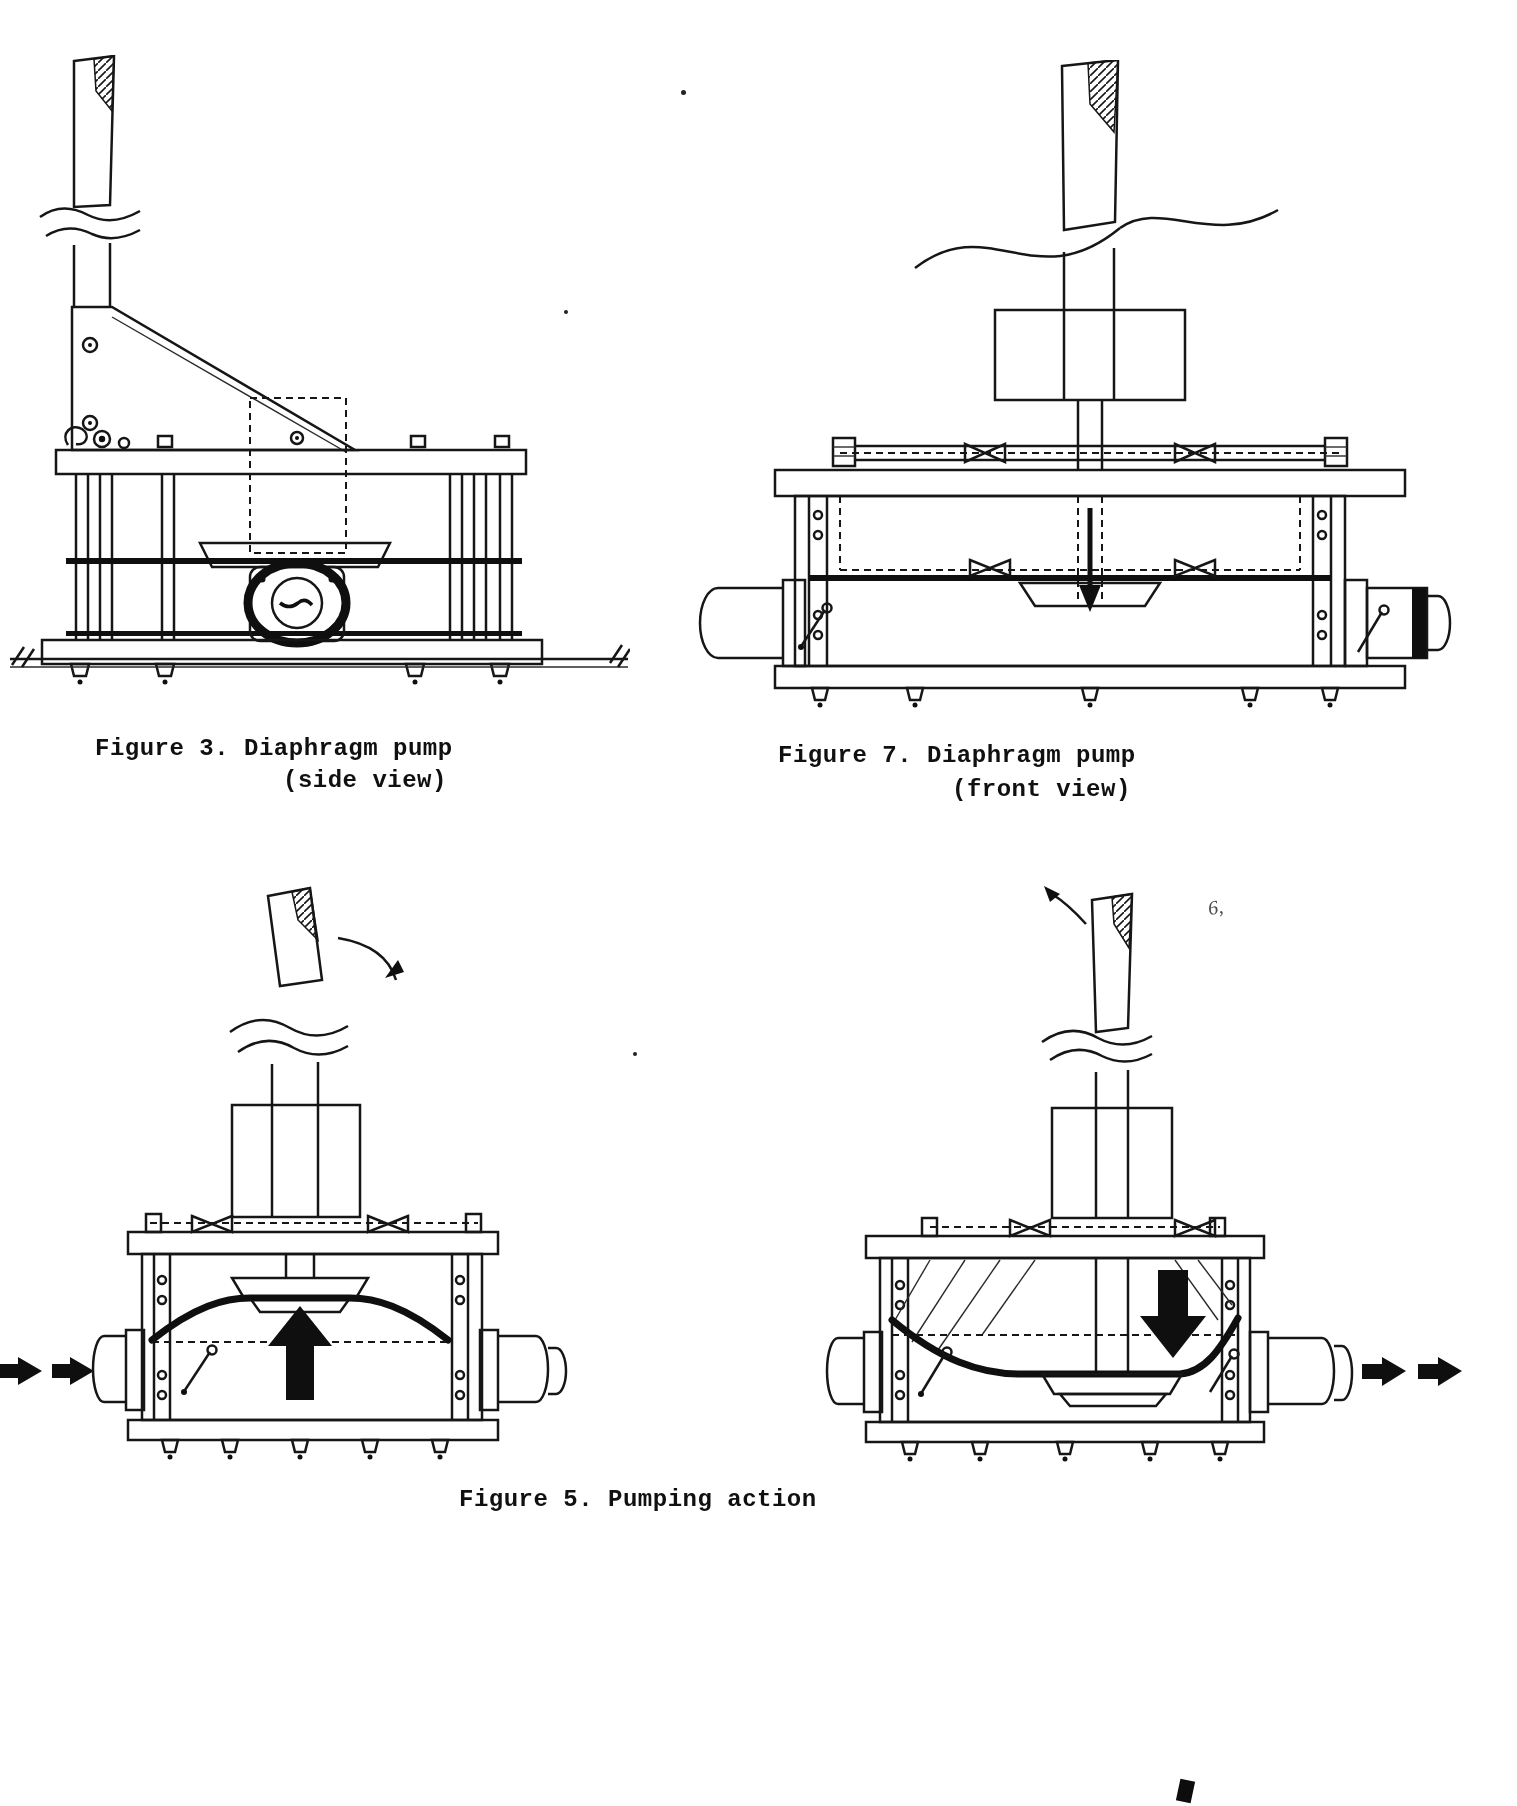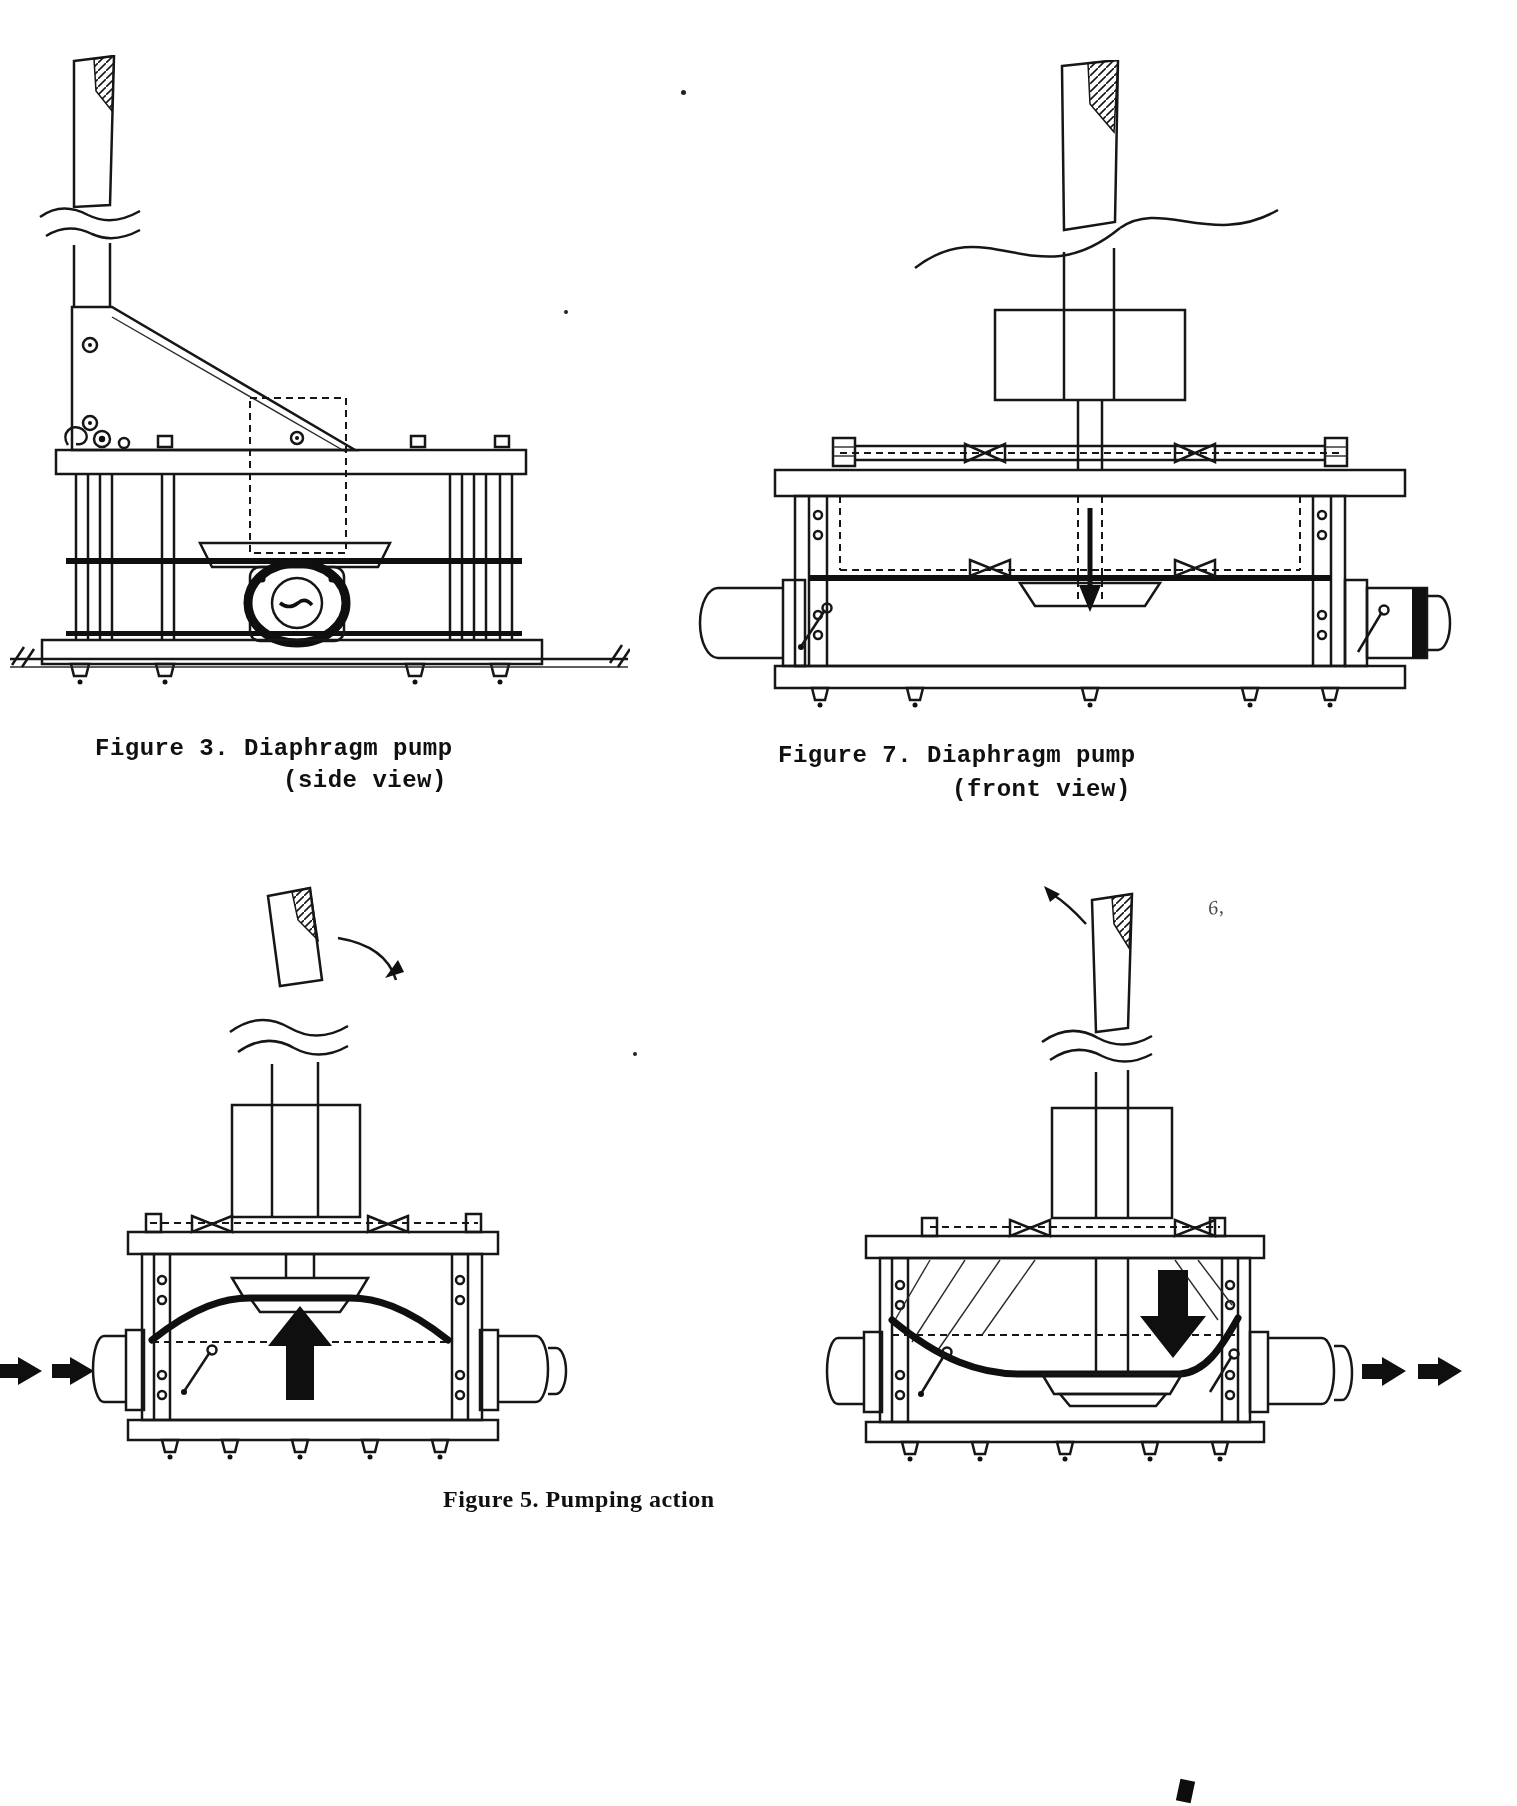--- a/index.html
+++ b/index.html
@@ -449,21 +449,21 @@
         <circle class="solid" cx="200" cy="579" r="2.5"></circle>
       <path class="ink" d="M277,562 h16 l-3,12 h-10 z"></path>
         <circle class="solid" cx="285" cy="579" r="2.5"></circle>
       <path class="ink" d="M362,562 h16 l-3,12 h-10 z"></path>
         <circle class="solid" cx="370" cy="579" r="2.5"></circle>
       <path class="ink" d="M432,562 h16 l-3,12 h-10 z"></path>
         <circle class="solid" cx="440" cy="579" r="2.5"></circle>
     </g>
   </svg>
 
-  <div class="caption" style="left:443px;top:1486px;font-family:Liberation Serif, serif;">Figure 5. Pumping action</div>
+  <div class="caption" style="left:459px;top:1486px;">Figure 5. Pumping action</div>
 
   <div class="speck" style="left:681px;top:90px;width:5px;height:5px;"></div>
   <div class="speck" style="left:564px;top:310px;width:4px;height:4px;"></div>
   <div class="speck" style="left:633px;top:1052px;width:4px;height:4px;"></div>
   <div class="stray" style="left:1208px;top:896px;">6,</div>
   <div class="artifact" style="left:1178px;top:1780px;"></div>
 
 </div>
 
 </body></html>

